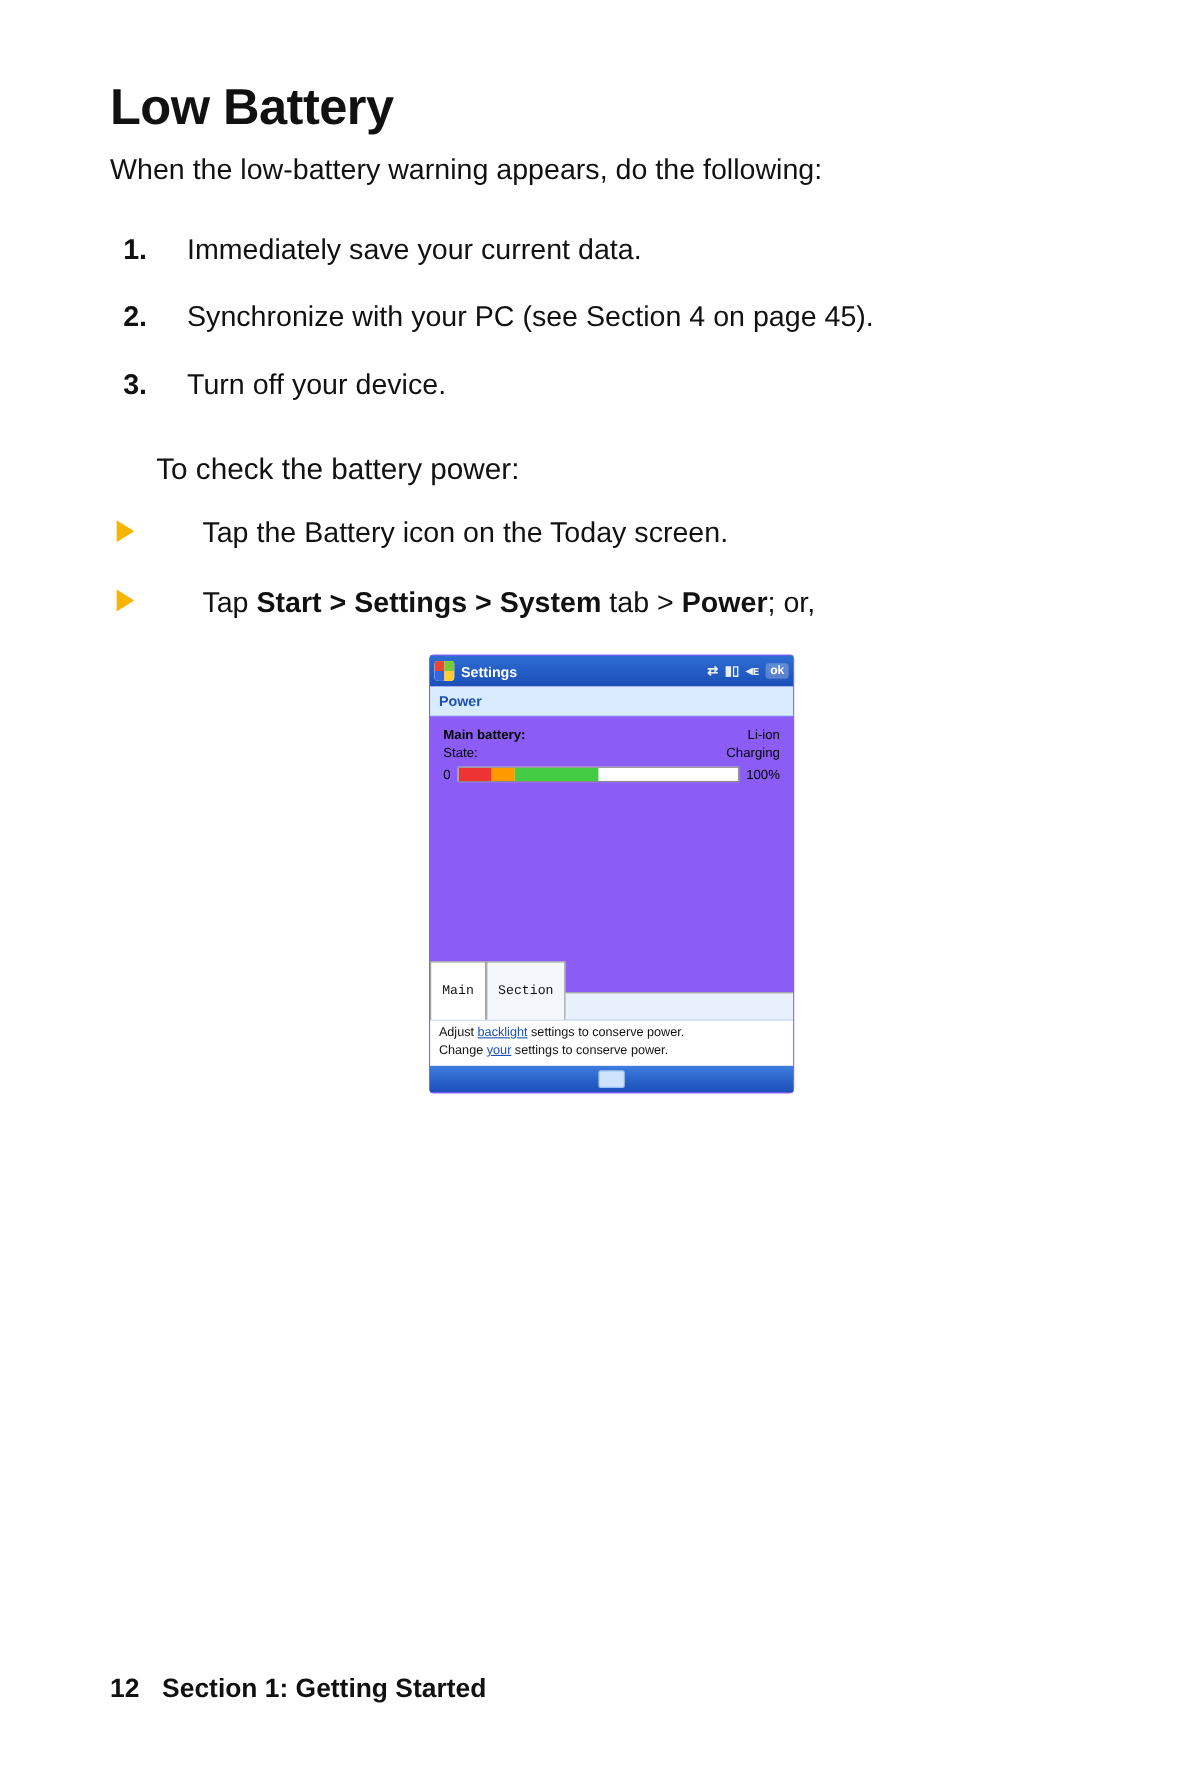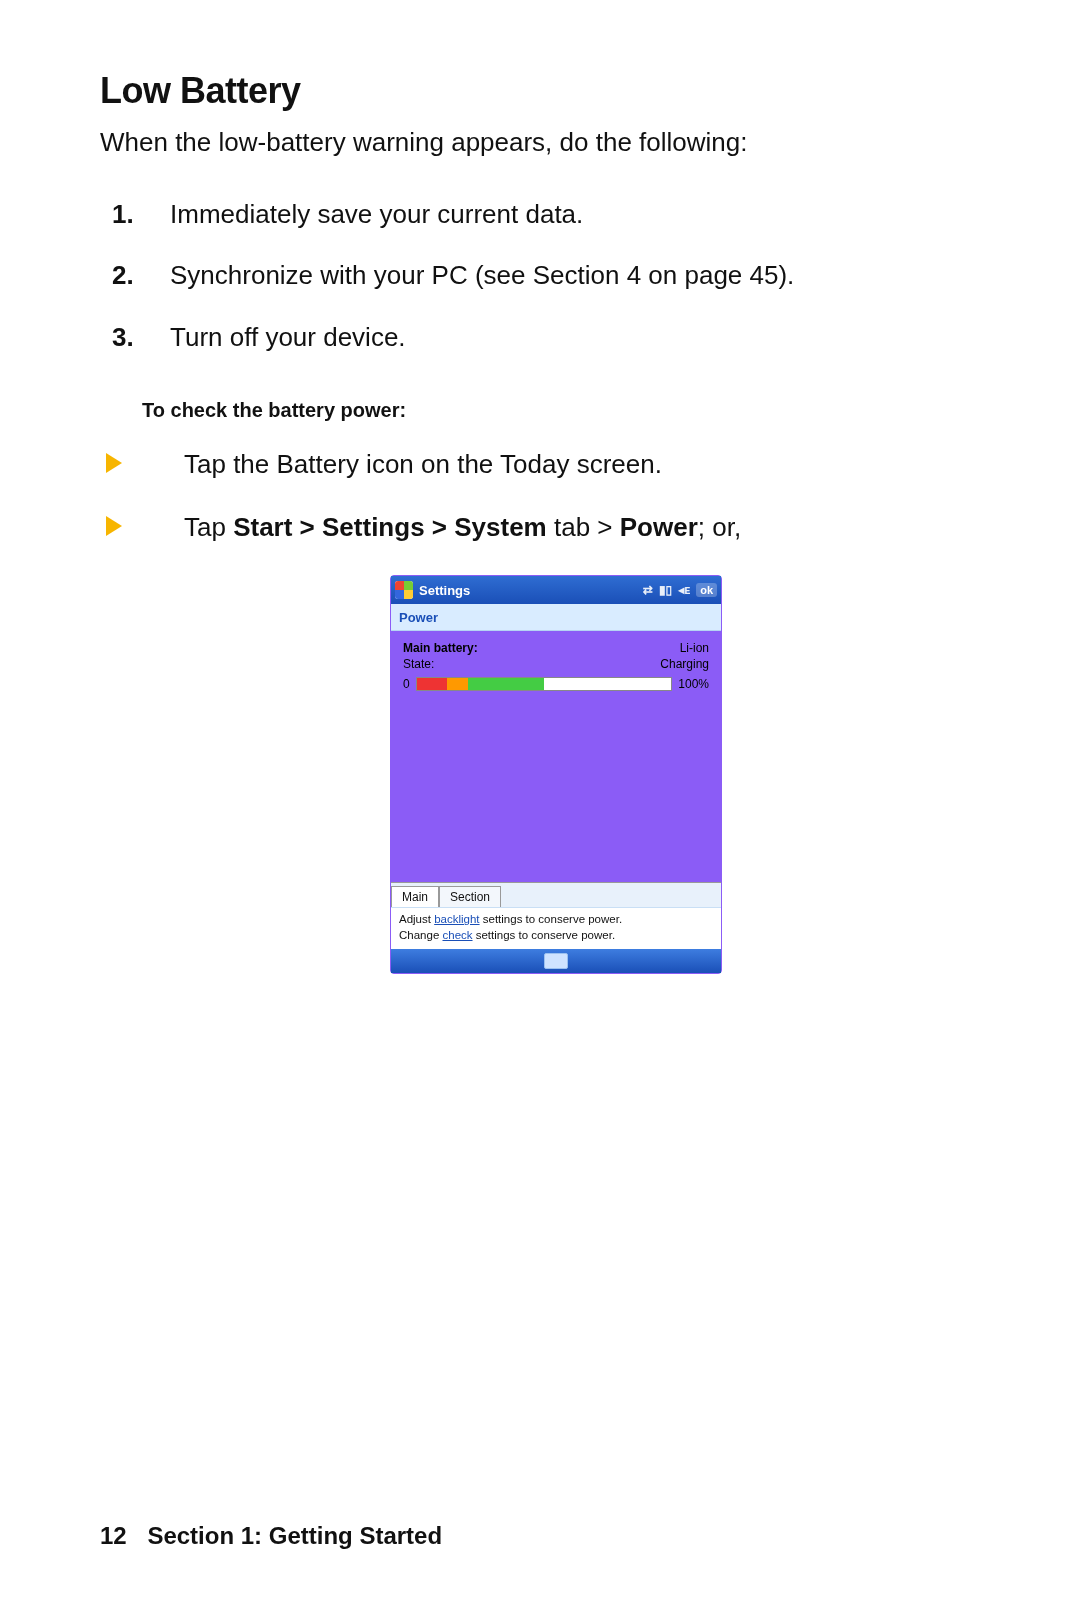--- a/index.html
+++ b/index.html
@@ -13,21 +13,21 @@
     box-sizing:border-box;
     position:relative;
   }
   .page{
     padding:70px 90px 0 100px;
     box-sizing:border-box;
     height:100%;
     position:relative;
   }
   h1.heading{
-    font-size:36px;
+    font-size:46px;
     font-weight:700;
     margin:0 0 12px 0;
     letter-spacing:-0.5px;
   }
   .intro{
     font-size:26px;
     margin:0 0 34px 0;
     line-height:1.45;
   }
   ol.steps{
@@ -41,22 +41,22 @@
     margin:0 0 24px 0;
     position:relative;
     padding-left:28px;
   }
   ol.steps li .num{
     position:absolute;
     left:-30px;
     font-weight:700;
   }
   h2.sub{
-    font-size:20px;
-    font-weight:700;
+    font-size:27px;
+    font-weight:400;
     margin:42px 0 24px 42px;
   }
   .bullet-line{
     display:flex;
     align-items:flex-start;
     margin:0 0 26px 6px;
   }
   .tri{
     width:0;height:0;
     border-top:10px solid transparent;
@@ -157,25 +157,26 @@
   .content-spacer{height:185px;}
   .tabs{
     display:flex;
     align-items:flex-end;
     height:24px;
     font-size:12px;
     border-top:1px solid #999;
     background:#e8f1fb;
   }
   .tab{
-    padding:3px 10px;
+    padding:19px 10px;
     border:1px solid #999;
     border-bottom:none;
     background:#fff;
     margin-top:-1px;
+    font-family:Liberation Mono, monospace;
   }
   .tab.active{background:#fff;font-weight:400;}
   .tab.inactive{background:#f3f7fc;}
   .hints{
     font-size:11.5px;
     padding:4px 8px 6px 8px;
     line-height:1.35;
     background:#fff;
     border-top:1px solid #c9dff5;
   }
@@ -283,21 +284,21 @@
       </div>
       <div class="tabs">
         <span class="tab active">Main</span>
         <span class="tab inactive">Section</span>
       </div>
       <div class="hints">
         <div>
           <span>Adjust </span><span class="lk">backlight</span><span> settings to conserve power.</span>
         </div>
         <div>
-          <span>Change </span><span class="lk">check</span><span> settings to conserve power.</span>
+          <span>Change </span><span class="lk">your</span><span> settings to conserve power.</span>
         </div>
       </div>
       <div class="bottombar">
         <span class="kbd"></span>
       </div>
     </div>
   </div>
 
   <div class="footer">
     <span class="pn">12</span>

